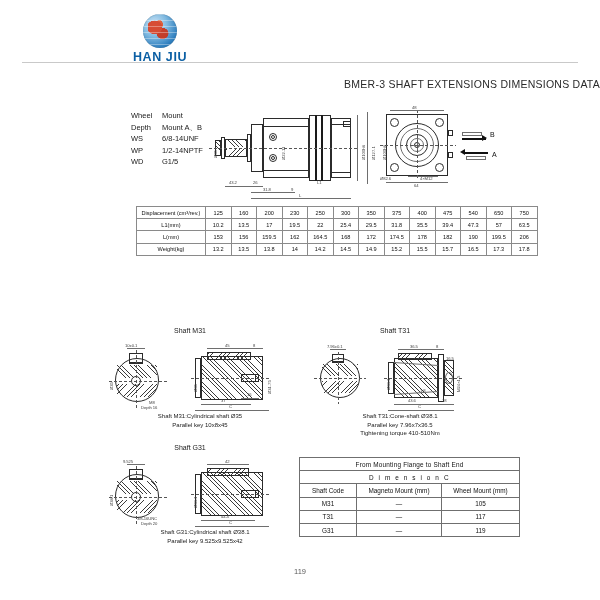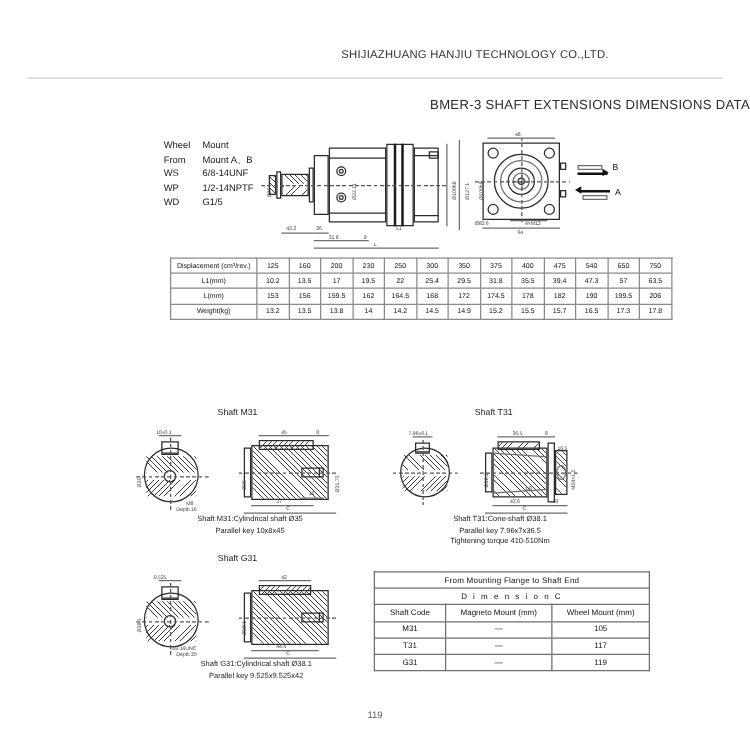--- a/index.html
+++ b/index.html
@@ -78,33 +78,36 @@
   .pagenum{position:absolute;left:0;top:567px;width:600px;text-align:center;
      font-size:7.5px;color:#5a5a5a;}
   .arrowlbl{position:absolute;font-size:7px;color:#111;}
 </style>
 </head>
 <body>
 
 <div class="page">
 
   <div class="header">
-    <div class="en-name">SHIJIAZHUANG HANJIU TECHNOLOGY CO.,LTD.</div>
+    <div class="logo-wrap">
+      <div class="globe"></div>
+      <div class="logo-text">HAN JIU</div>
+    </div>
     <div class="rule"></div>
   </div>
 
   <div class="doc-title">BMER-3 SHAFT EXTENSIONS DIMENSIONS DATA</div>
 
   <div class="codes">
     <div class="row">
       <span class="c1">Wheel</span>
       <span class="c2">Mount</span>
     </div>
     <div class="row">
-      <span class="c1">From</span>
+      <span class="c1">Depth</span>
       <span class="c2">Mount A、B</span>
     </div>
     <div class="row">
       <span class="c1">WS</span>
       <span class="c2">6/8-14UNF</span>
     </div>
     <div class="row">
       <span class="c1">WP</span>
       <span class="c2">1/2-14NPTF</span>
     </div>

